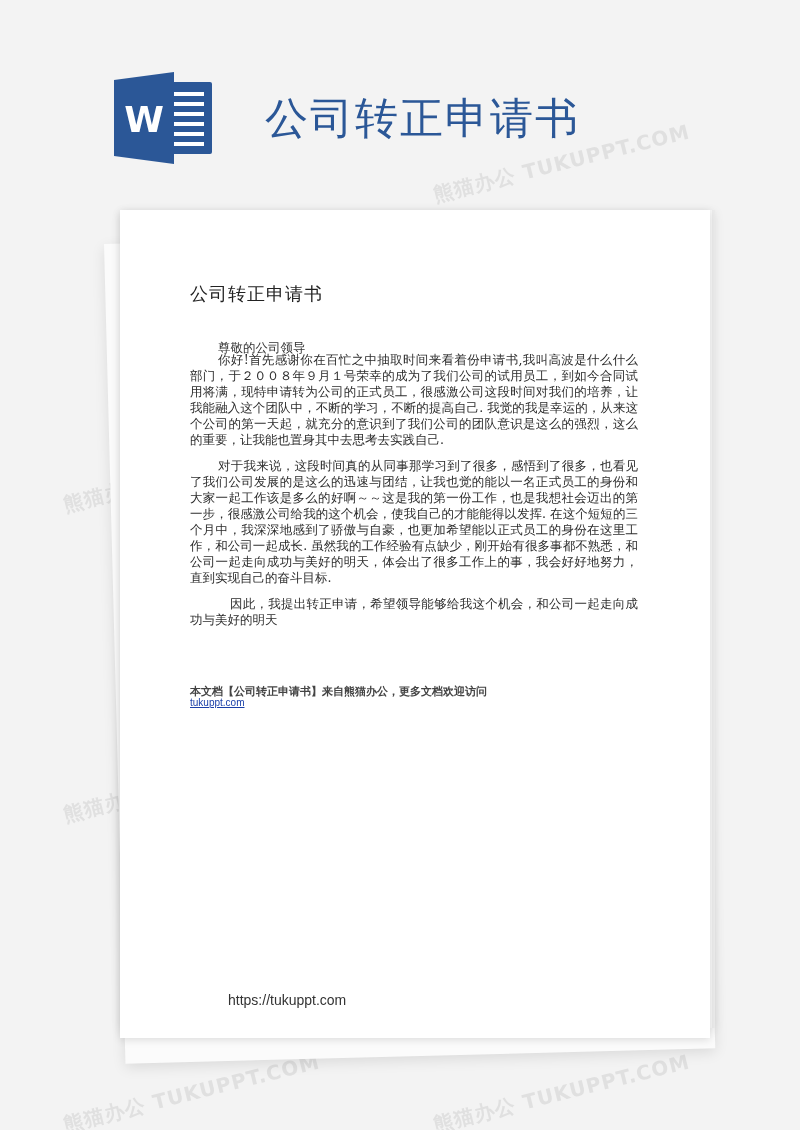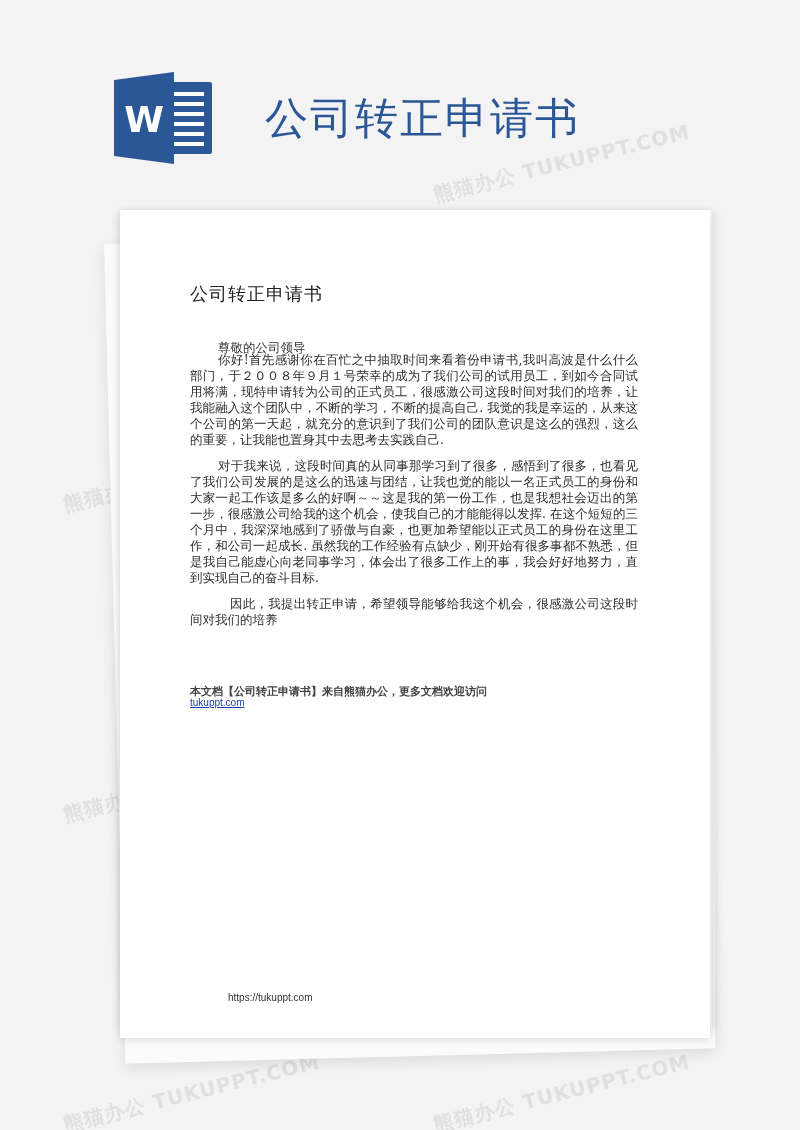--- a/index.html
+++ b/index.html
@@ -53,21 +53,21 @@
       position: absolute; left: 70px; top: 474px;
       font-family: "DejaVu Sans", sans-serif; font-size: 11px; color: #444; font-weight: bold;
     }
     .source-link {
       position: absolute; left: 70px; top: 487px;
       font-family: "Liberation Sans", sans-serif; font-size: 10px; color: #1a3fa8;
       text-decoration: underline; cursor: pointer; text-align: center;
     }
     .footer-url {
       position: absolute; left: 68px; top: 782px;
-      font-family: "Liberation Sans", sans-serif; font-size: 10px; color: #333; padding-left: 40px;
+      font-family: "Liberation Sans", sans-serif; font-size: 14px; color: #333; padding-left: 40px;
     }
   </style>
 </head>
 <body>
 
 <div class="header">
   <svg class="word-icon" viewBox="0 0 102 92">
     <rect x="44" y="10" width="56" height="72" rx="2" fill="#2b5797"></rect>
     <rect x="52" y="20" width="40" height="4" fill="#ffffff"></rect>
     <rect x="52" y="30" width="40" height="4" fill="#ffffff"></rect>
@@ -90,19 +90,19 @@
 <div class="watermark" style="left:430px; top:1080px;">熊猫办公 TUKUPPT.COM</div>
 
 <div class="paper-back"></div>
 <div class="paper-mid"></div>
 
 <div class="paper">
   <h2 class="doc-title">公司转正申请书</h2>
   <div class="salutation">尊敬的公司领导</div>
   <div class="body-text">
     <p>你好!首先感谢你在百忙之中抽取时间来看着份申请书,我叫高波是什么什么部门，于２００８年９月１号荣幸的成为了我们公司的试用员工，到如今合同试用将满，现特申请转为公司的正式员工，很感激公司这段时间对我们的培养，让我能融入这个团队中，不断的学习，不断的提高自己. 我觉的我是幸运的，从来这个公司的第一天起，就充分的意识到了我们公司的团队意识是这么的强烈，这么的重要，让我能也置身其中去思考去实践自己.</p>
-    <p>对于我来说，这段时间真的从同事那学习到了很多，感悟到了很多，也看见了我们公司发展的是这么的迅速与团结，让我也觉的能以一名正式员工的身份和大家一起工作该是多么的好啊～～这是我的第一份工作，也是我想社会迈出的第一步，很感激公司给我的这个机会，使我自己的才能能得以发挥. 在这个短短的三个月中，我深深地感到了骄傲与自豪，也更加希望能以正式员工的身份在这里工作，和公司一起成长. 虽然我的工作经验有点缺少，刚开始有很多事都不熟悉，但是我自己能虚心向老同事学习，体会出了很多工作上的事，我会好好地努力，直到实现自己的奋斗目标.</p>
-    <p class="closing">因此，我提出转正申请，希望领导能够给我这个机会，很感激公司这段时间对我们的培养</p>
+    <p>对于我来说，这段时间真的从同事那学习到了很多，感悟到了很多，也看见了我们公司发展的是这么的迅速与团结，让我也觉的能以一名正式员工的身份和大家一起工作该是多么的好啊～～这是我的第一份工作，也是我想社会迈出的第一步，很感激公司给我的这个机会，使我自己的才能能得以发挥. 在这个短短的三个月中，我深深地感到了骄傲与自豪，也更加希望能以正式员工的身份在这里工作，和公司一起成长. 虽然我的工作经验有点缺少，刚开始有很多事都不熟悉，和公司一起走向成功与美好的明天，体会出了很多工作上的事，我会好好地努力，直到实现自己的奋斗目标.</p>
+    <p class="closing">因此，我提出转正申请，希望领导能够给我这个机会，和公司一起走向成功与美好的明天</p>
   </div>
   <div class="source-note">本文档【公司转正申请书】来自熊猫办公，更多文档欢迎访问</div>
   <a class="source-link">tukuppt.com</a>
   <div class="footer-url">https://tukuppt.com</div>
 </div>
 
 </body></html>

